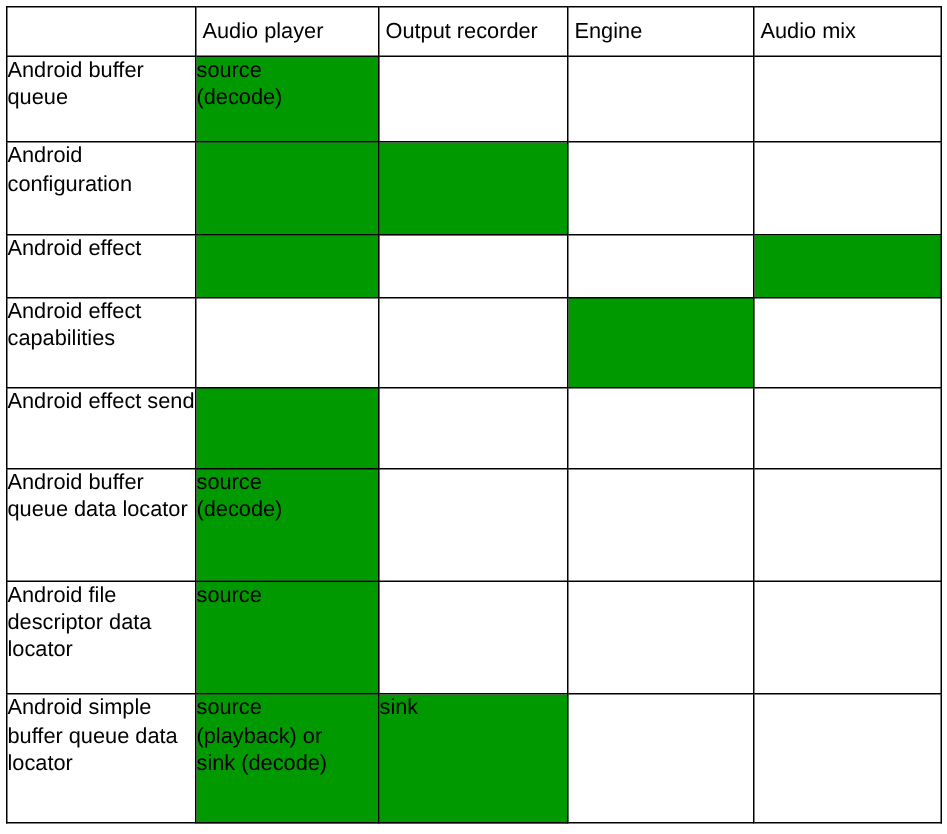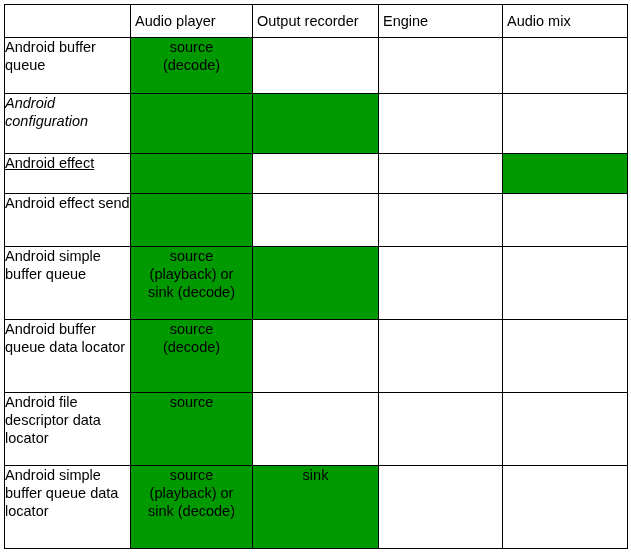--- a/index.html
+++ b/index.html
@@ -62,36 +62,36 @@
 
   
   td.row-label {
     text-align: left;
     padding: 6px 6px 4px 6px;
     vertical-align: top;
   }
 
   
   td.cell {
-    text-align: center;
+    text-align: left;
     padding: 6px 4px 4px 4px;
     vertical-align: top;
   }
   td.cell.on {
     background: #009900;
   }
   td.cell .cell-text {
     display: block;
     white-space: pre-line;
   }
 
   
   tr.r0 td { height: 50px; }
-  tr.r1 td { height: 54px; font-style: italic; }
-  tr.r2 td { height: 36px; text-decoration: underline; }
+  tr.r1 td { height: 54px; }
+  tr.r2 td { height: 36px; }
   tr.r3 td { height: 52px; }
   tr.r4 td { height: 47px; }
   tr.r5 td { height: 66px; }
   tr.r6 td { height: 66px; }
   tr.r7 td { height: 66px; }
   tr.r8 td { height: 75px; }
 </style>
 </head>
 <body>
 
@@ -157,96 +157,94 @@
           <span class="cell-text"></span>
         </td>
         <td class="cell">
           <span class="cell-text"></span>
         </td>
         <td class="cell on" style="background: rgb(0, 153, 0);">
           <span class="cell-text"></span>
         </td>
       </tr>
 
+      <tr class="r3">
+        <td class="row-label">Android effect capabilities</td>
+        <td class="cell">
+          <span class="cell-text"></span>
+        </td>
+        <td class="cell">
+          <span class="cell-text"></span>
+        </td>
+        <td class="cell on" style="background: rgb(0, 153, 0);">
+          <span class="cell-text"></span>
+        </td>
+        <td class="cell">
+          <span class="cell-text"></span>
+        </td>
+      </tr>
 
       <tr class="r4">
         <td class="row-label">Android effect send</td>
         <td class="cell on" style="background: rgb(0, 153, 0);">
           <span class="cell-text"></span>
         </td>
         <td class="cell">
           <span class="cell-text"></span>
         </td>
         <td class="cell">
           <span class="cell-text"></span>
         </td>
         <td class="cell">
           <span class="cell-text"></span>
         </td>
       </tr>
 
-      <tr class="r5">
-        <td class="row-label">Android simple buffer queue</td>
+
+      <tr class="r6">
+        <td class="row-label">Android buffer queue data locator</td>
+        <td class="cell on" style="background: rgb(0, 153, 0);">
+          <span class="cell-text">source
+(decode)</span>
+        </td>
+        <td class="cell">
+          <span class="cell-text"></span>
+        </td>
+        <td class="cell">
+          <span class="cell-text"></span>
+        </td>
+        <td class="cell">
+          <span class="cell-text"></span>
+        </td>
+      </tr>
+
+      <tr class="r7">
+        <td class="row-label">Android file descriptor data locator</td>
+        <td class="cell on" style="background: rgb(0, 153, 0);">
+          <span class="cell-text">source</span>
+        </td>
+        <td class="cell">
+          <span class="cell-text"></span>
+        </td>
+        <td class="cell">
+          <span class="cell-text"></span>
+        </td>
+        <td class="cell">
+          <span class="cell-text"></span>
+        </td>
+      </tr>
+
+      <tr class="r8">
+        <td class="row-label">Android simple buffer queue data locator</td>
         <td class="cell on" style="background: rgb(0, 153, 0);">
           <span class="cell-text">source
 (playback) or
 sink (decode)</span>
         </td>
         <td class="cell on" style="background: rgb(0, 153, 0);">
-          <span class="cell-text"></span>
-        </td>
-        <td class="cell">
-          <span class="cell-text"></span>
-        </td>
-        <td class="cell">
-          <span class="cell-text"></span>
-        </td>
-      </tr>
-
-      <tr class="r6">
-        <td class="row-label">Android buffer queue data locator</td>
-        <td class="cell on" style="background: rgb(0, 153, 0);">
-          <span class="cell-text">source
-(decode)</span>
-        </td>
-        <td class="cell">
-          <span class="cell-text"></span>
-        </td>
-        <td class="cell">
-          <span class="cell-text"></span>
-        </td>
-        <td class="cell">
-          <span class="cell-text"></span>
-        </td>
-      </tr>
-
-      <tr class="r7">
-        <td class="row-label">Android file descriptor data locator</td>
-        <td class="cell on" style="background: rgb(0, 153, 0);">
-          <span class="cell-text">source</span>
-        </td>
-        <td class="cell">
-          <span class="cell-text"></span>
-        </td>
-        <td class="cell">
-          <span class="cell-text"></span>
-        </td>
-        <td class="cell">
-          <span class="cell-text"></span>
-        </td>
-      </tr>
-
-      <tr class="r8">
-        <td class="row-label">Android simple buffer queue data locator</td>
-        <td class="cell on" style="background: rgb(0, 153, 0);">
-          <span class="cell-text">source
-(playback) or
-sink (decode)</span>
-        </td>
-        <td class="cell on" style="background: rgb(0, 153, 0);">
           <span class="cell-text">sink</span>
         </td>
         <td class="cell">
           <span class="cell-text"></span>
         </td>
         <td class="cell">
           <span class="cell-text"></span>
         </td>
       </tr>
 

